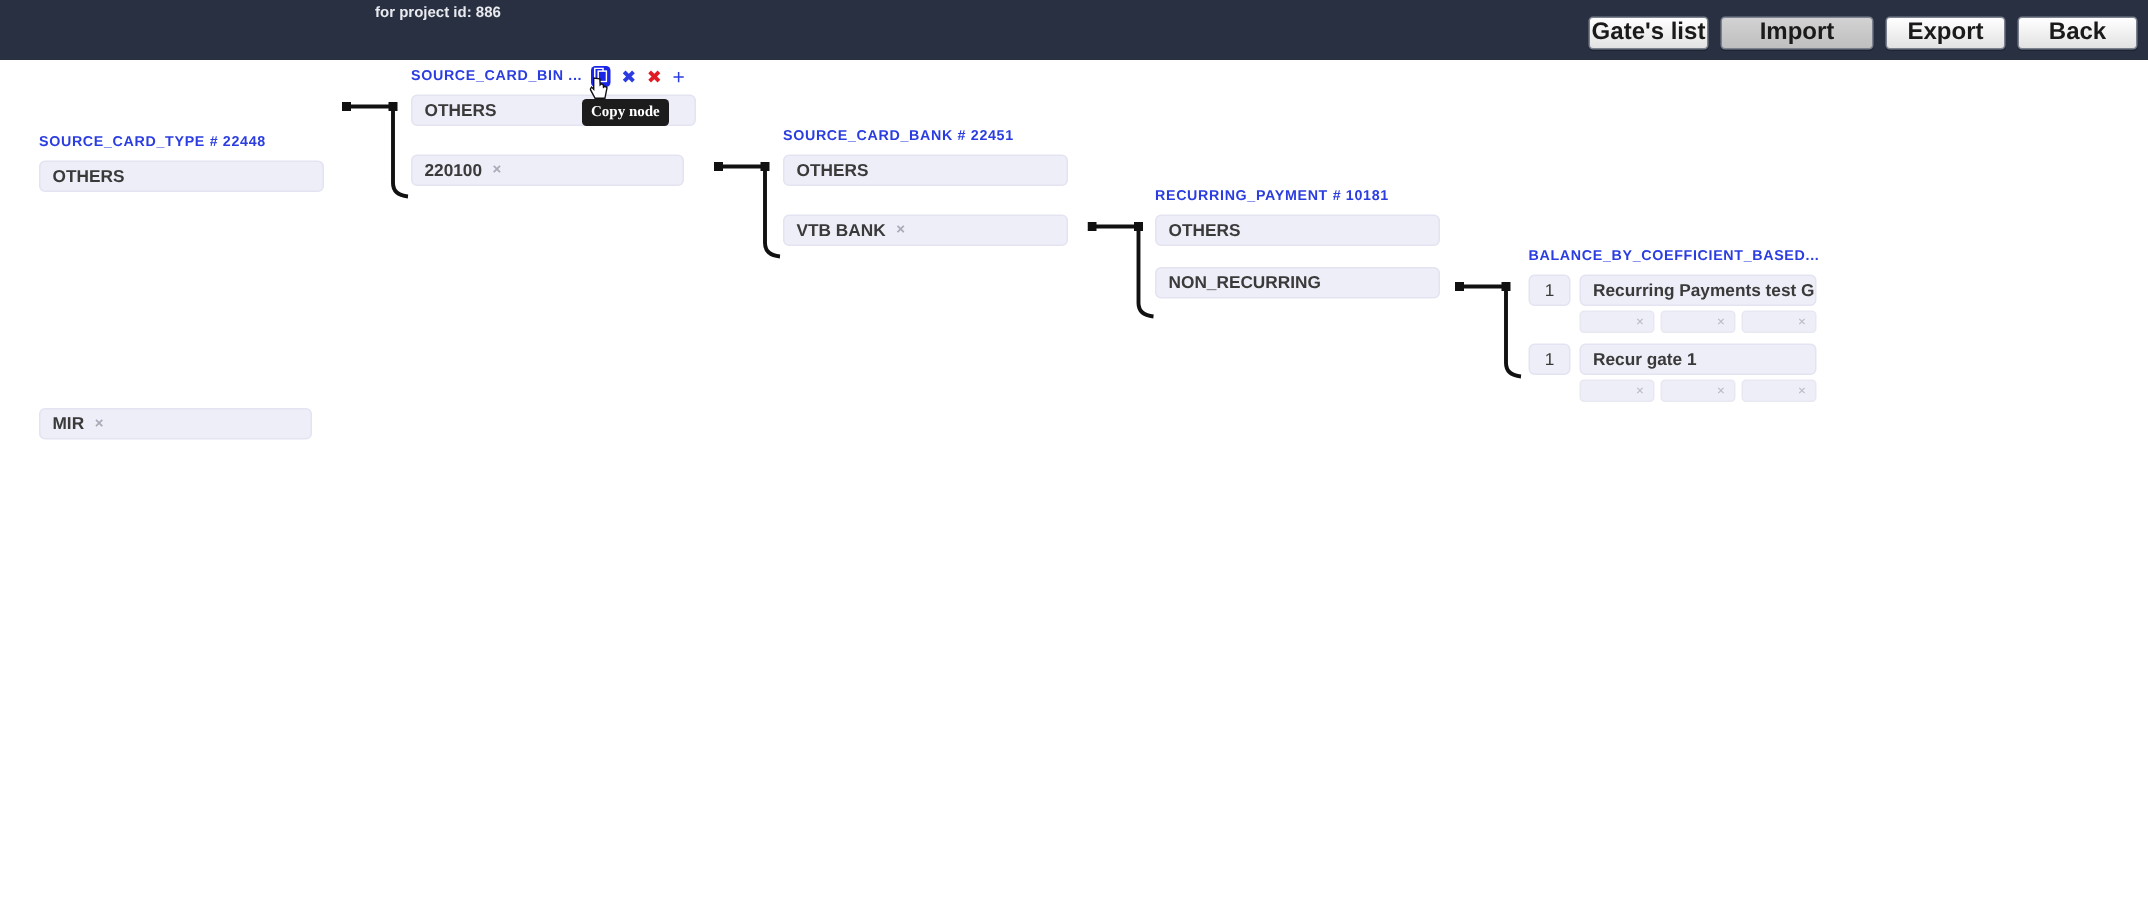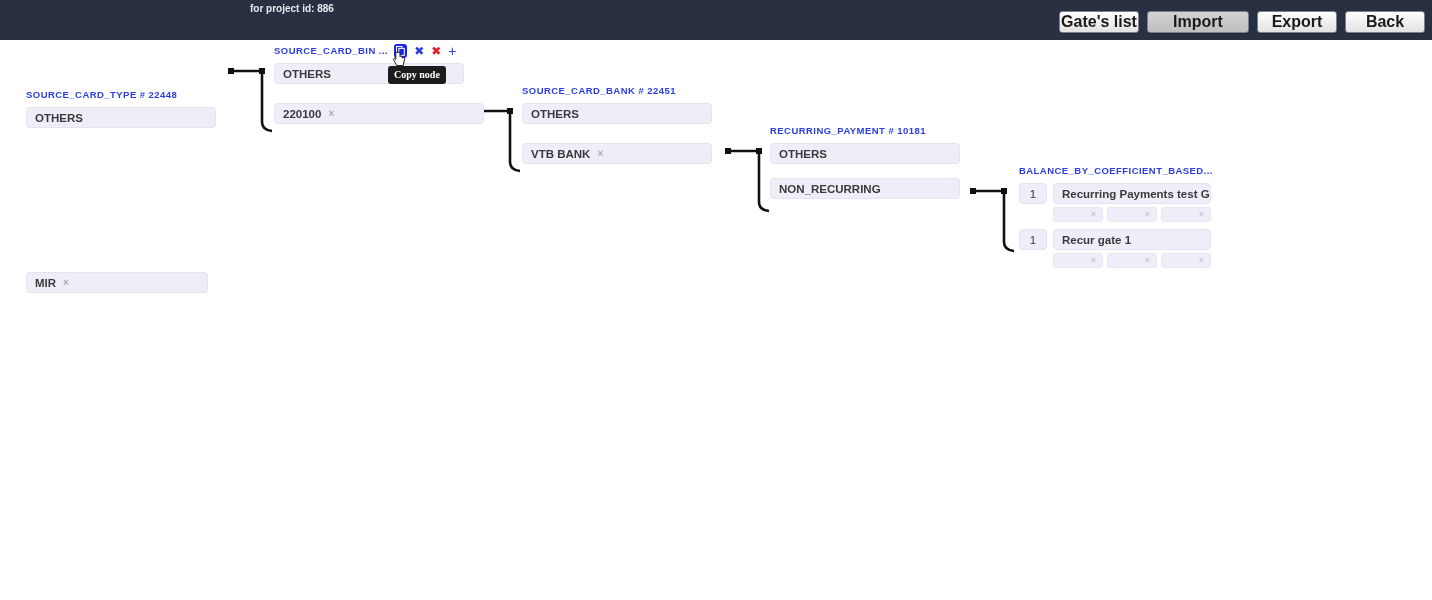--- a/index.html
+++ b/index.html
@@ -173,21 +173,21 @@
           </svg>
         </span>
         <span class="tool cut">✖</span>
         <span class="tool del">✖</span>
         <span class="tool add">+</span>
       </span>
     </div>
     <div class="field" style="width:190px;margin-top:5px;">
       <span>OTHERS</span>
     </div>
-    <div class="field" style="width:210px;margin-top:19px;">
+    <div class="field" style="width:182px;margin-top:19px;">
       <span>220100</span>
       <span class="chip-x">×</span>
     </div>
   </div>
 
   <svg class="cursor-hand" style="left:393px;top:11px;" width="15" height="17" viewBox="0 0 15 17">
     <path d="M3,1 L3,9 L1.5,7.5 L0.5,9 L4,15.5 L11,15.5 L12.5,8 L11,6.8 L10,7.6 L9.8,5.8 L8.4,5.2 L7.6,6 L7.4,1.6 Z" fill="#ffffff" stroke="#111111" stroke-width="1"></path>
   </svg>
   <div class="tooltip" style="left:388px;top:26px;">Copy node</div>
 

